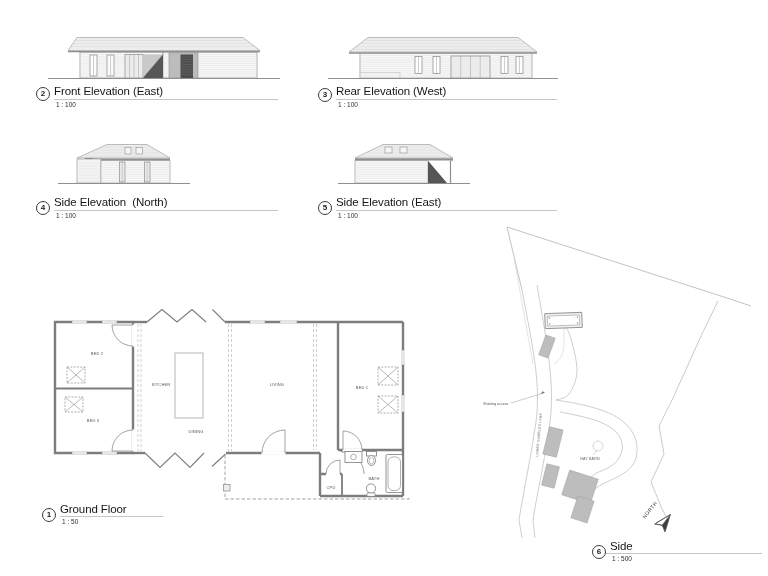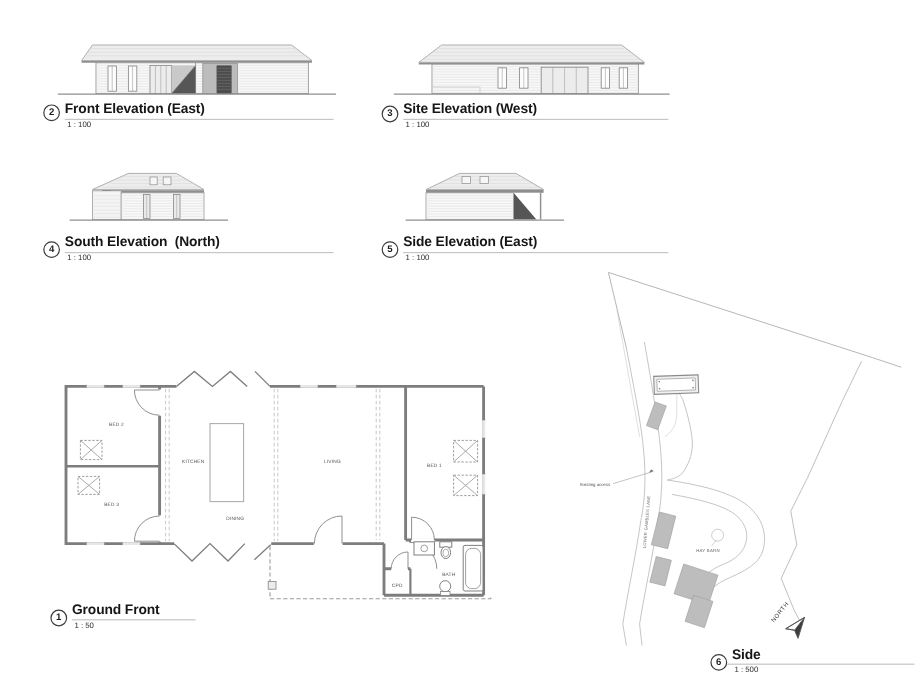--- a/index.html
+++ b/index.html
@@ -1,21 +1,21 @@
 <!DOCTYPE html>
 <html><head>
 <meta charset="utf-8">
 <style>
   html,body{margin:0;padding:0;background:#fff;}
   .sheet{position:relative;width:768px;height:576px;background:#ffffff;
          font-family:"Liberation Sans",sans-serif;overflow:hidden;}
   .drawing{position:absolute;}
   .vcircle{position:absolute;width:12px;height:12px;border:1.3px solid #3c3c3c;border-radius:50%;
            background:#fff;color:#1c1c1c;font-size:8px;font-weight:bold;line-height:12px;text-align:center;}
-  .vtitle{position:absolute;font-size:11.5px;font-weight:bold;color:#161616;white-space:pre;letter-spacing:-0.1px;}
+  .vtitle{position:absolute;font-size:11.5px;font-weight:normal;color:#161616;white-space:pre;letter-spacing:-0.1px;}
   .vscale{position:absolute;font-size:6.5px;color:#2e2e2e;}
   .vline{position:absolute;height:1px;background:#c6c6c6;}
   svg text{font-family:"Liberation Sans",sans-serif;}
 </style>
 </head>
 <body>
 
 <div class="sheet">
 
   <svg class="drawing" style="left:48px;top:33px" width="235" height="50" viewBox="0 0 235 50">
@@ -253,36 +253,36 @@
     </g>
     <text x="185" y="297" transform="rotate(-52 185 297)" font-size="5px" fill="#2e2e2e" letter-spacing="0.5">NORTH</text>
   </svg>
 
   <div class="vcircle" style="left:36px;top:87px">2</div>
   <div class="vtitle" style="left:54px;top:85px">Front Elevation (East)</div>
   <div class="vline" style="left:54px;top:99px;width:224px"></div>
   <div class="vscale" style="left:56px;top:100.5px">1 : 100</div>
 
   <div class="vcircle" style="left:318px;top:88px">3</div>
-  <div class="vtitle" style="left:336px;top:85px">Site Elevation (West)</div>
+  <div class="vtitle" style="left:336px;top:85px">Rear Elevation (West)</div>
   <div class="vline" style="left:336px;top:99px;width:221px"></div>
   <div class="vscale" style="left:338px;top:100.5px">1 : 100</div>
 
   <div class="vcircle" style="left:36px;top:201px">4</div>
-  <div class="vtitle" style="left:54px;top:196px">South Elevation  (North)</div>
+  <div class="vtitle" style="left:54px;top:196px">Side Elevation  (North)</div>
   <div class="vline" style="left:54px;top:210px;width:224px"></div>
   <div class="vscale" style="left:56px;top:211.5px">1 : 100</div>
 
   <div class="vcircle" style="left:318px;top:201px">5</div>
   <div class="vtitle" style="left:336px;top:196px">Side Elevation (East)</div>
   <div class="vline" style="left:336px;top:210px;width:221px"></div>
   <div class="vscale" style="left:338px;top:211.5px">1 : 100</div>
 
   <div class="vcircle" style="left:42px;top:508px">1</div>
-  <div class="vtitle" style="left:60px;top:503px">Ground Front</div>
+  <div class="vtitle" style="left:60px;top:503px">Ground Floor</div>
   <div class="vline" style="left:60px;top:516px;width:103px"></div>
   <div class="vscale" style="left:62px;top:517.5px">1 : 50</div>
 
   <div class="vcircle" style="left:592px;top:545px">6</div>
   <div class="vtitle" style="left:610px;top:540px">Side</div>
   <div class="vline" style="left:606px;top:553px;width:156px"></div>
   <div class="vscale" style="left:612px;top:554.5px">1 : 500</div>
 
 </div>
 

